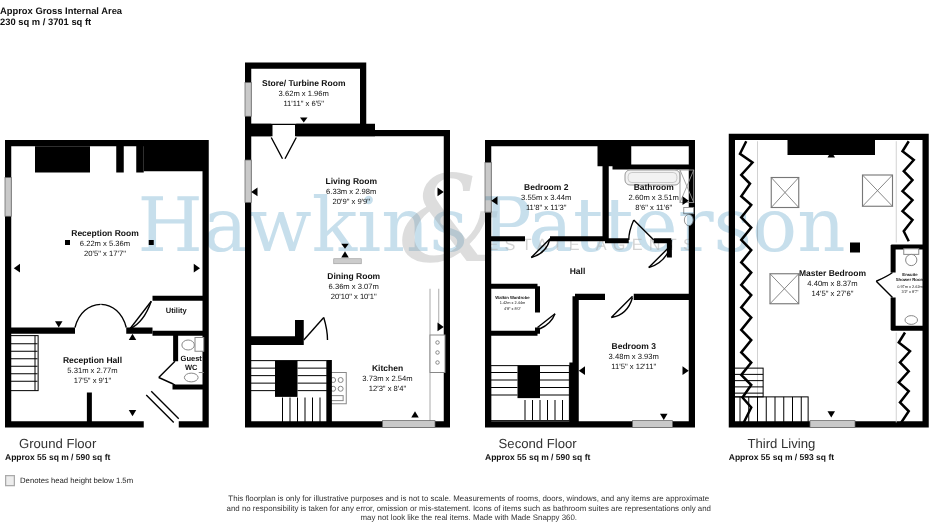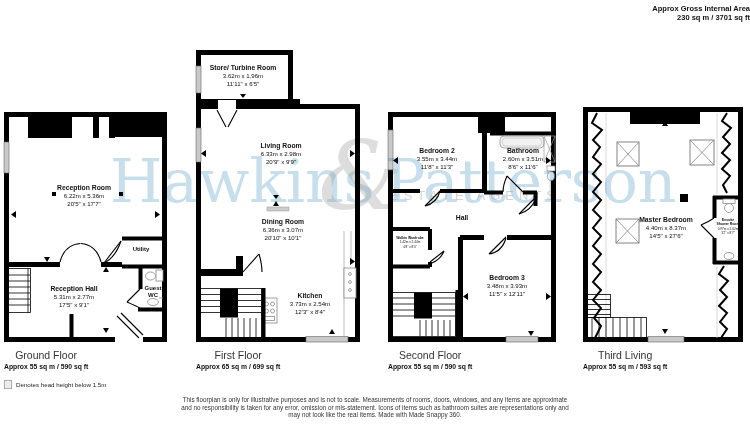--- a/index.html
+++ b/index.html
@@ -1,20 +1,20 @@
 <!DOCTYPE html>
 <html><head>
 <meta charset="utf-8">
 <style>
   html,body{margin:0;padding:0;background:#fff;}
   .stage{position:relative;width:750px;height:424px;background:#fff;overflow:hidden;
          font-family:"Liberation Sans",sans-serif;}
   .plan-svg{position:absolute;left:0;top:0;}
   
-  .header{position:absolute;top:4px;left:0;width:100%;text-align:right;
+  .header{position:absolute;top:4px;left:0;width:100%;text-align:left;
           font-size:7.5px;font-weight:bold;color:#111;line-height:9px;}
   
   .watermark{position:absolute;inset:0;pointer-events:none;mix-blend-mode:multiply;padding-left:29px;}
   .wm-word{position:absolute;font-family:"DejaVu Serif",serif;font-size:60px;
            color:rgba(164,203,225,0.62);white-space:nowrap;}
   .wm-amp{position:absolute;font-family:"DejaVu Serif",serif;font-style:italic;font-size:96px;
           color:rgba(150,150,150,0.32);}
   .wm-sub{position:absolute;font-size:13px;letter-spacing:5px;font-weight:normal;
           color:rgba(175,175,175,0.55);white-space:nowrap;}
   
@@ -366,24 +366,20 @@
     <span class="rname">Ensuite</span>
     <span class="rname">Shower Room</span>
     <span class="rdim">0.97m x 2.62m</span>
     <span class="rdim">3'2" x 8'7"</span>
   </div>
 
   <div class="floor-title" style="left:4px;top:349px">
     <div class="ft-name">Ground Floor</div>
     <div class="ft-area">Approx 55 sq m / 590 sq ft</div>
   </div>
-  <div class="floor-title" style="left:196px;top:349px">
-    <div class="ft-name">First Floor</div>
-    <div class="ft-area">Approx 65 sq m / 699 sq ft</div>
-  </div>
   <div class="floor-title" style="left:388px;top:349px">
     <div class="ft-name">Second Floor</div>
     <div class="ft-area">Approx 55 sq m / 590 sq ft</div>
   </div>
   <div class="floor-title" style="left:583px;top:349px">
     <div class="ft-name">Third Living</div>
     <div class="ft-area">Approx 55 sq m / 593 sq ft</div>
   </div>
 
   <div class="legend">

